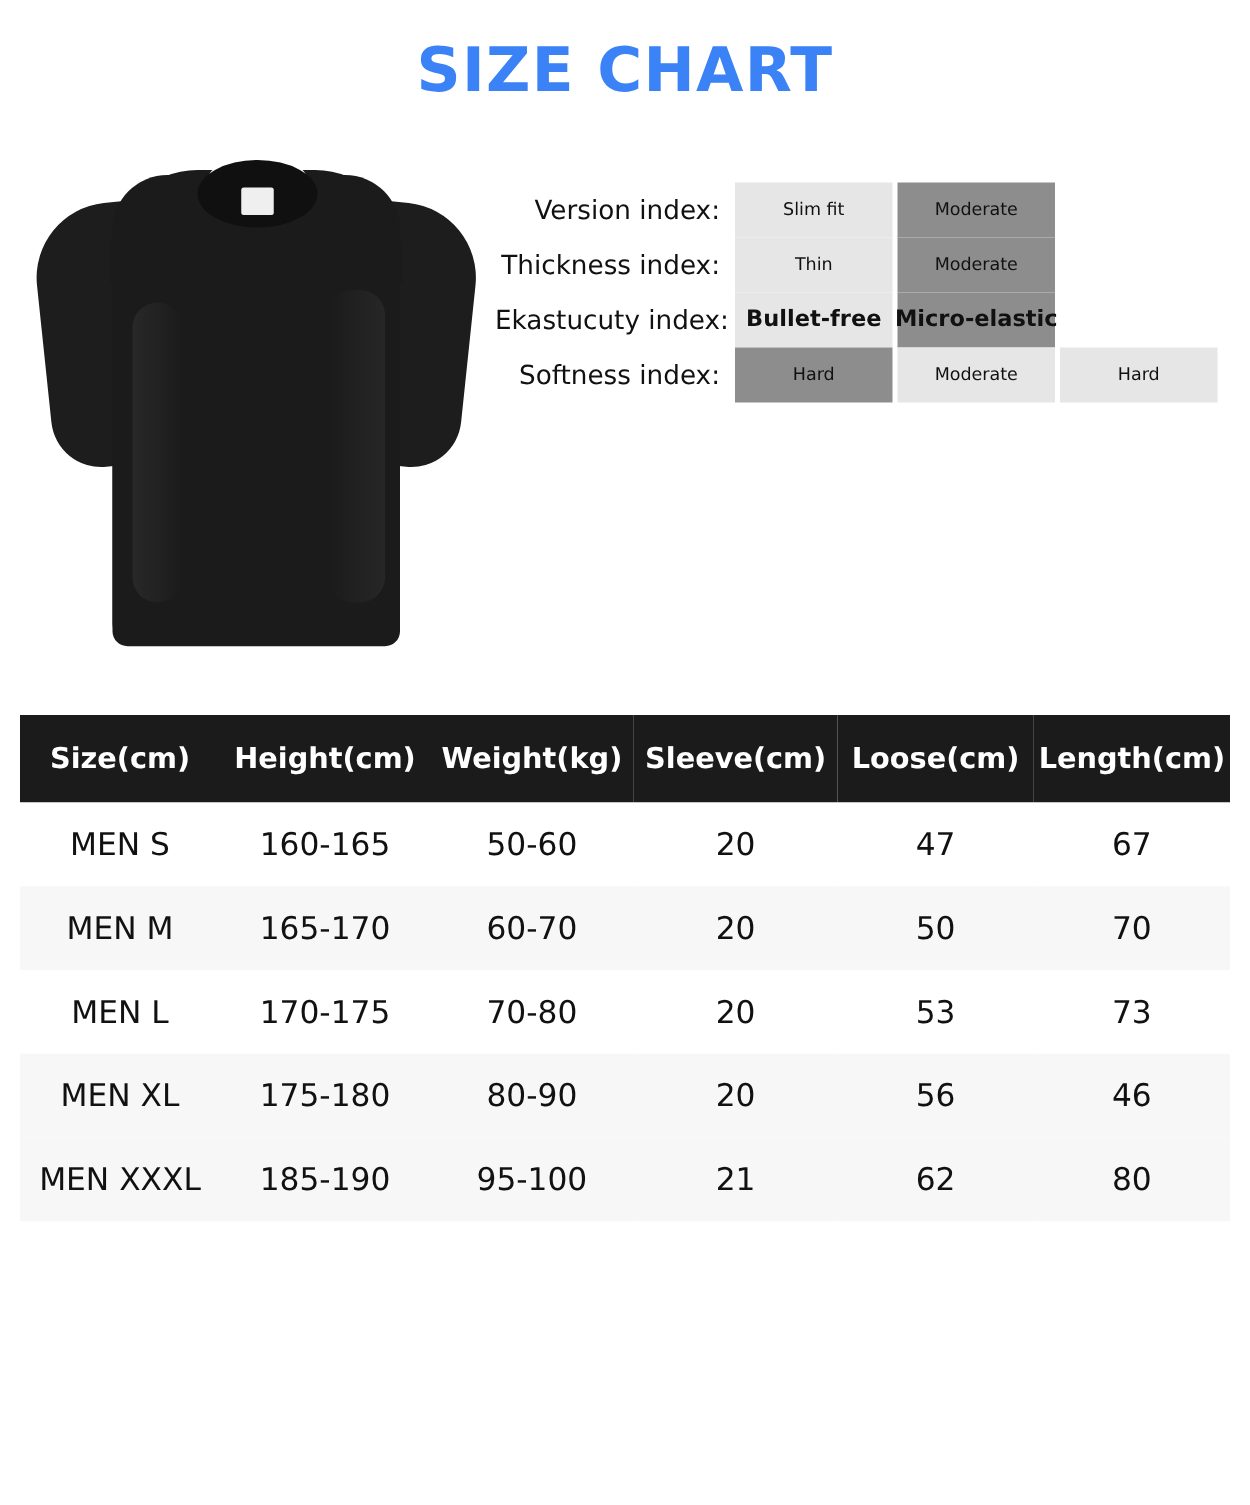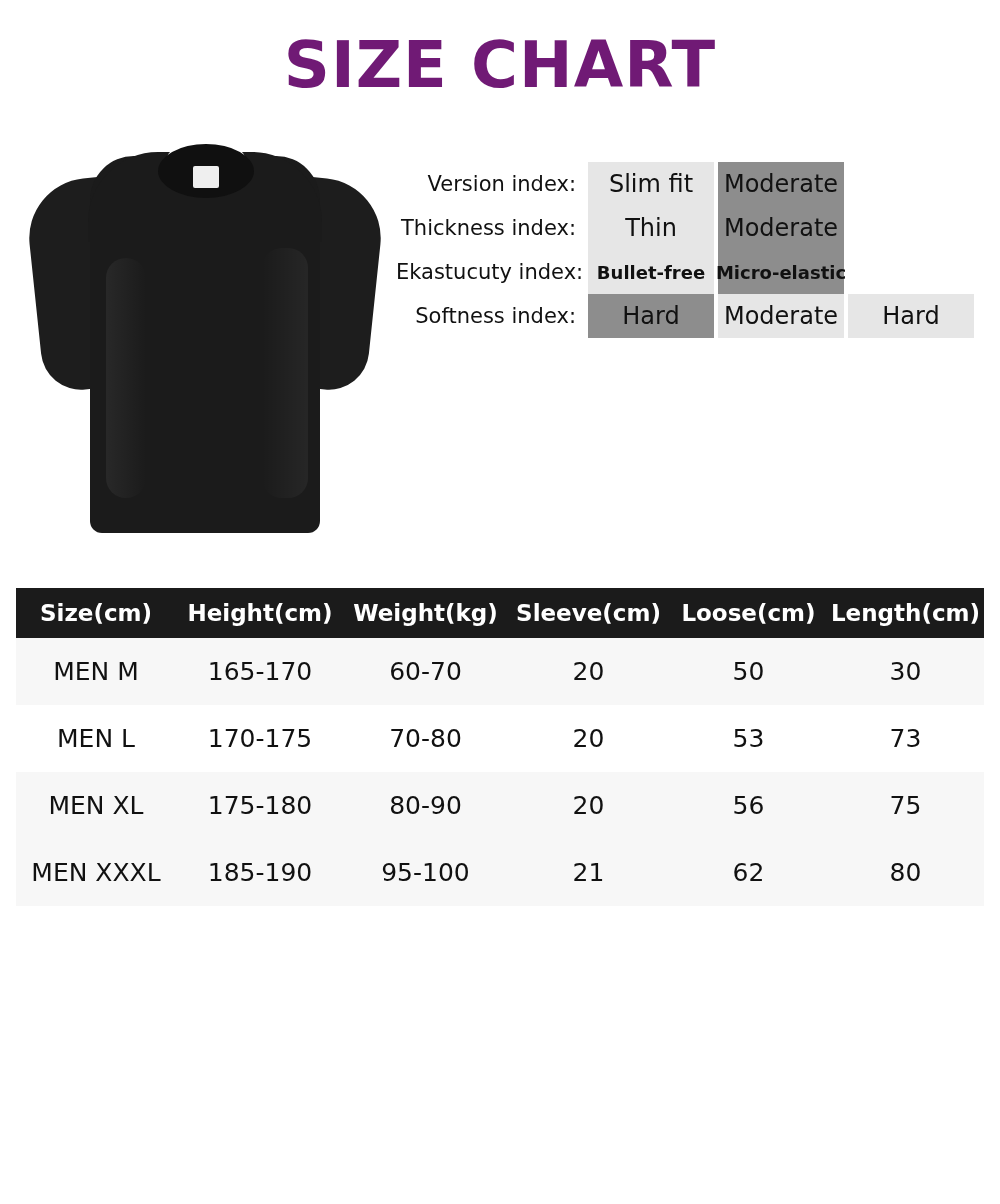--- a/index.html
+++ b/index.html
@@ -14,23 +14,23 @@
     color: #111111;
     overflow: hidden;
     position: relative;
   }
 
   
   .title {
     text-align: center;
     font-family: "DejaVu Sans", sans-serif;
     font-weight: bold;
-    font-size: 64px;
+    font-size: 49px;
     letter-spacing: 1px;
-    color: #701a75;
+    color: #3b82f6;
     margin: 30px 0 0 0;
     line-height: 1.1;
   }
 
   
   .upper {
     display: flex;
     flex-direction: row;
     align-items: flex-start;
     margin-top: 26px;
@@ -180,21 +180,21 @@
     display: flex;
     flex-direction: row;
     gap: 4px;
   }
   .cell {
     width: 126px;
     height: 44px;
     display: flex;
     align-items: center;
     justify-content: center;
-    font-size: 24px;
+    font-size: 14px;
     color: #111;
     background: #e6e6e6;
     box-sizing: border-box;
     white-space: nowrap;
   }
   .cell.active {
     background: #8d8d8d;
     color: #111;
   }
   .cell.small {
@@ -207,21 +207,21 @@
     margin: 22px 16px 0 16px;
     width: 968px;
     border-collapse: collapse;
     table-layout: fixed;
   }
   .table th {
     background: #1b1b1b;
     color: #ffffff;
     font-size: 23px;
     font-weight: bold;
-    padding: 12px 0;
+    padding: 22px 0;
     text-align: center;
   }
   .table td {
     font-size: 25px;
     text-align: center;
     padding: 19px 0;
     color: #111;
   }
   .table tr.odd td {
     background: #ffffff;
@@ -310,43 +310,51 @@
     <tr>
       <th>Size(cm)</th>
       <th>Height(cm)</th>
       <th>Weight(kg)</th>
       <th>Sleeve(cm)</th>
       <th>Loose(cm)</th>
       <th>Length(cm)</th>
     </tr>
   </thead>
   <tbody>
+    <tr class="odd">
+      <td>MEN S</td>
+      <td>160-165</td>
+      <td>50-60</td>
+      <td>20</td>
+      <td>47</td>
+      <td>67</td>
+    </tr>
     <tr class="even">
       <td>MEN M</td>
       <td>165-170</td>
       <td>60-70</td>
       <td>20</td>
       <td>50</td>
-      <td>30</td>
+      <td>70</td>
     </tr>
     <tr class="odd">
       <td>MEN L</td>
       <td>170-175</td>
       <td>70-80</td>
       <td>20</td>
       <td>53</td>
       <td>73</td>
     </tr>
     <tr class="even">
       <td>MEN XL</td>
       <td>175-180</td>
       <td>80-90</td>
       <td>20</td>
       <td>56</td>
-      <td>75</td>
+      <td>46</td>
     </tr>
     <tr class="even">
       <td>MEN XXXL</td>
       <td>185-190</td>
       <td>95-100</td>
       <td>21</td>
       <td>62</td>
       <td>80</td>
     </tr>
   </tbody>

